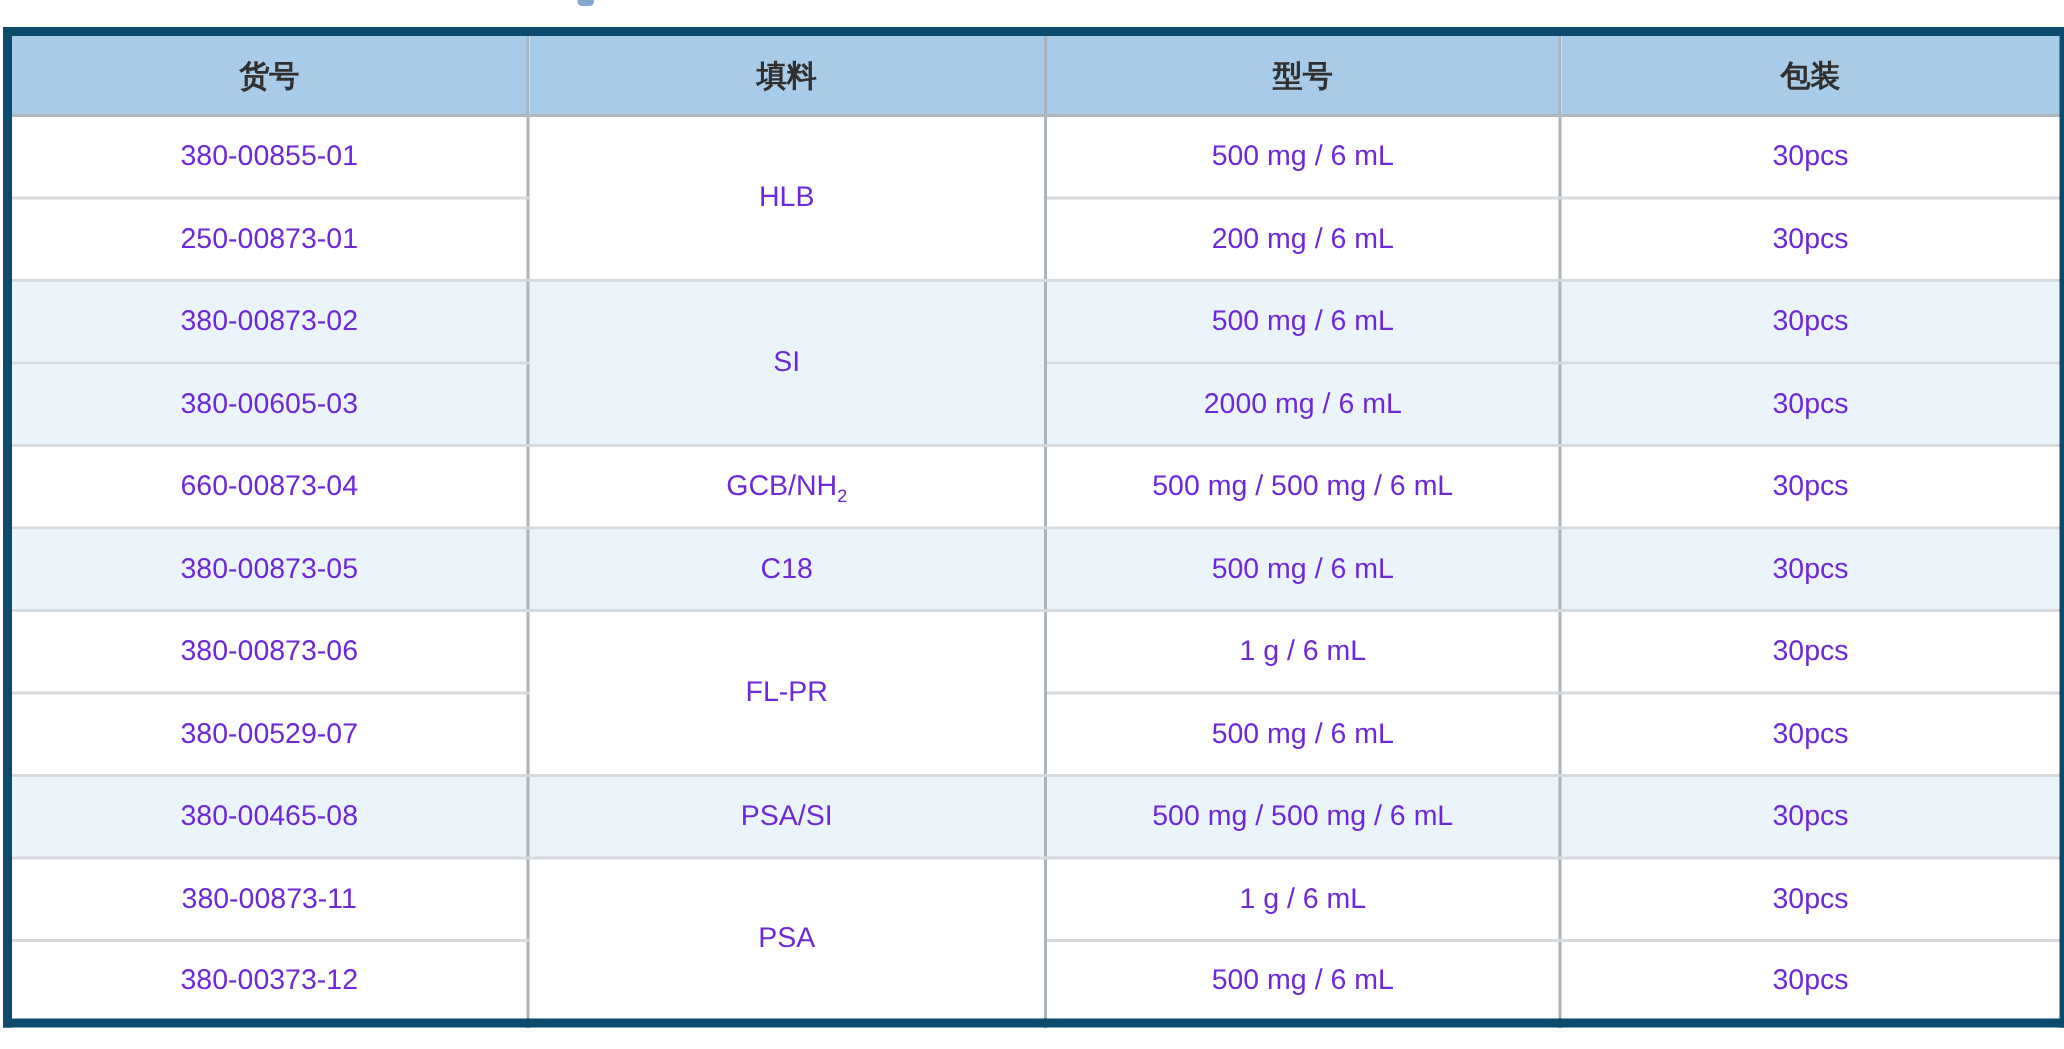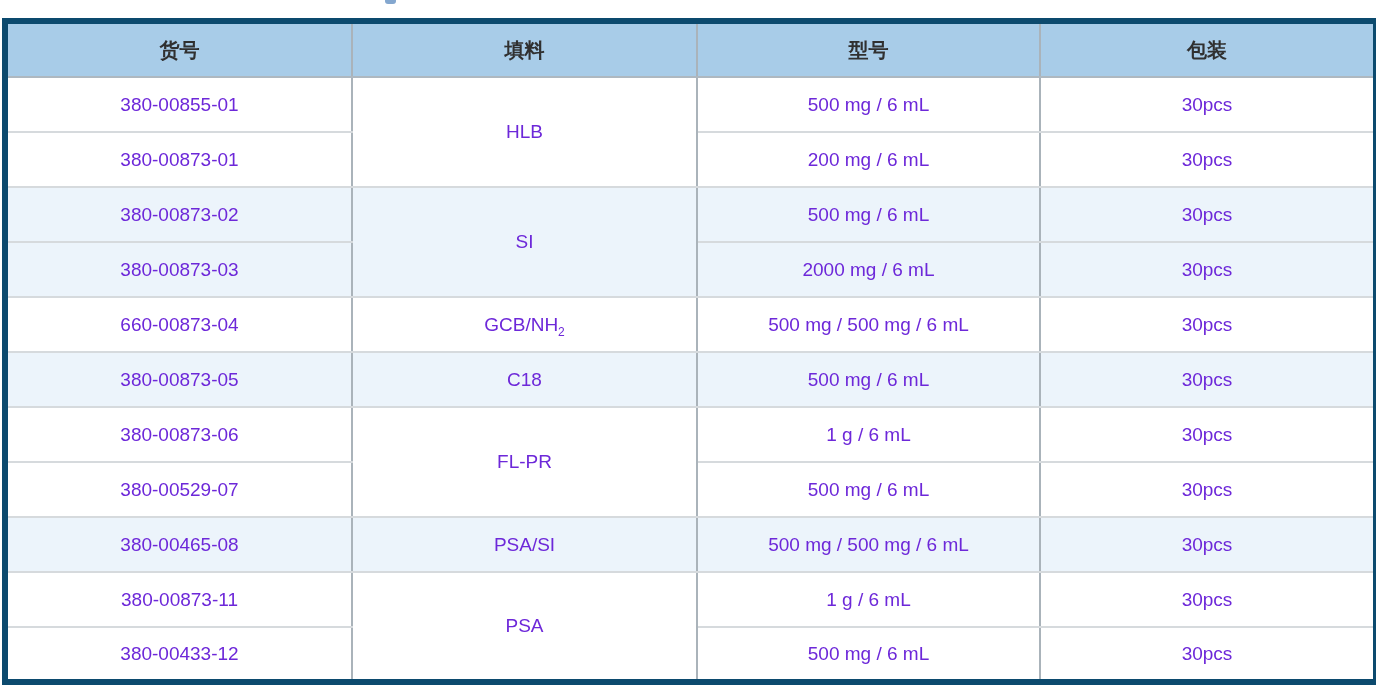--- a/index.html
+++ b/index.html
@@ -85,33 +85,33 @@
     </thead>
     <tbody>
 
       <tr>
         <td>380-00855-01</td>
         <td rowspan="2"><span>HLB</span><sub></sub></td>
         <td>500 mg / 6 mL</td>
         <td>30pcs</td>
       </tr>
       <tr>
-        <td>380-00873-01</td>
+        <td>250-00873-01</td>
         <td>200 mg / 6 mL</td>
         <td>30pcs</td>
       </tr>
 
       <tr class="alt">
         <td>380-00873-02</td>
         <td rowspan="2"><span>SI</span><sub></sub></td>
         <td>500 mg / 6 mL</td>
         <td>30pcs</td>
       </tr>
       <tr class="alt">
-        <td>380-00873-03</td>
+        <td>380-00605-03</td>
         <td>2000 mg / 6 mL</td>
         <td>30pcs</td>
       </tr>
 
       <tr>
         <td>660-00873-04</td>
         <td><span>GCB/NH</span><sub>2</sub></td>
         <td>500 mg / 500 mg / 6 mL</td>
         <td>30pcs</td>
       </tr>
@@ -142,20 +142,20 @@
         <td>30pcs</td>
       </tr>
 
       <tr>
         <td>380-00873-11</td>
         <td rowspan="2"><span>PSA</span><sub></sub></td>
         <td>1 g / 6 mL</td>
         <td>30pcs</td>
       </tr>
       <tr>
-        <td>380-00433-12</td>
+        <td>380-00373-12</td>
         <td>500 mg / 6 mL</td>
         <td>30pcs</td>
       </tr>
     </tbody>
   </table>
 
 </div>
 
 </body></html>

